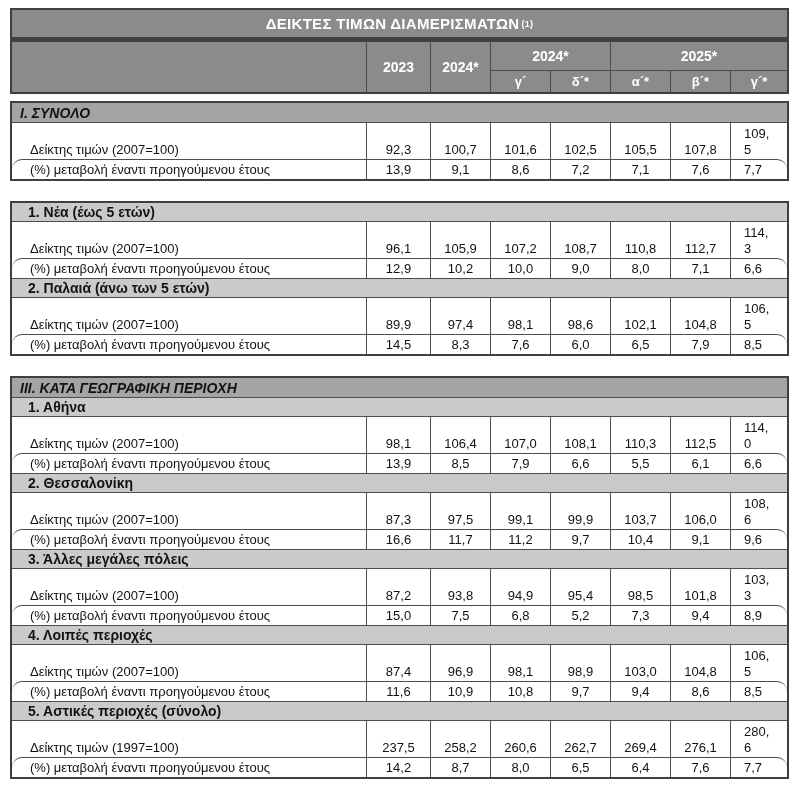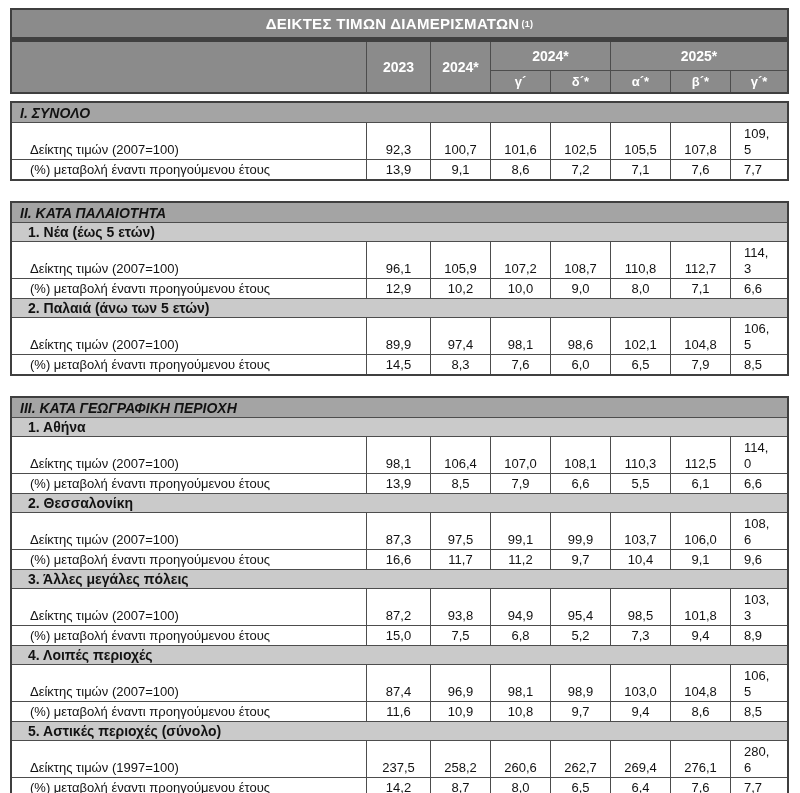--- a/index.html
+++ b/index.html
@@ -39,21 +39,21 @@
   .q1{grid-column:4;grid-row:3;}.q2{grid-column:5;grid-row:3;}
   .q3{grid-column:6;grid-row:3;}.q4{grid-column:7;grid-row:3;}.q5{grid-column:8;grid-row:3;}
   
   .gap7{height:7px;}  .gap20{height:20px;}
   .row-sec .cell{grid-column:1 / -1;background:#a4a4a4;font-weight:bold;font-style:italic;
     font-size:14px;padding-left:8px;min-height:19px;}
   .row-sub .cell{grid-column:1 / -1;background:#cacaca;font-weight:bold;
     font-size:14px;padding-left:16px;min-height:18px;align-items:center;}
   .row-idx{min-height:36px;}
   .row-idx .cell{align-items:flex-end;padding-bottom:2px;}
-  .row-pct{min-height:19px;}
+  .row-pct{min-height:19px;border-radius:10px;}
   .lab{font-size:13px;padding-left:18px;}
 </style>
 </head>
 <body>
 
 <div class="page">
 
   <div class="tbl head-band">
     <div class="cell title-cell">
       <span>ΔΕΙΚΤΕΣ ΤΙΜΩΝ ΔΙΑΜΕΡΙΣΜΑΤΩΝ</span>
@@ -127,25 +127,20 @@
           <div class="cell v">
             <span>7,6</span>
           </div>
           <div class="cell v last">
             <span>7,7</span>
           </div>
         </div>
       </div>
       <div class="gap20"></div>
       <div class="tbl block">
-        <div class="grid-row row-sec">
-          <div class="cell">
-            <span>ΙΙ. ΚΑΤΑ ΠΑΛΑΙΟΤΗΤΑ</span>
-          </div>
-        </div>
         <div class="grid-row row-sub">
           <div class="cell">
             <span>1. Νέα (έως 5 ετών)</span>
           </div>
         </div>
         <div class="grid-row row-idx">
           <div class="cell lab">
             <span>Δείκτης τιμών (2007=100)</span>
           </div>
           <div class="cell v">

